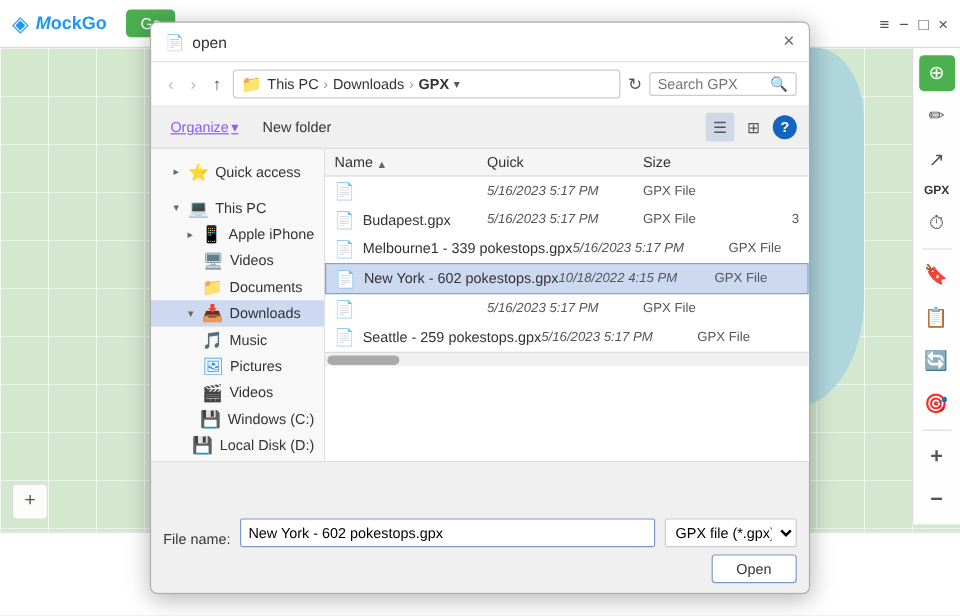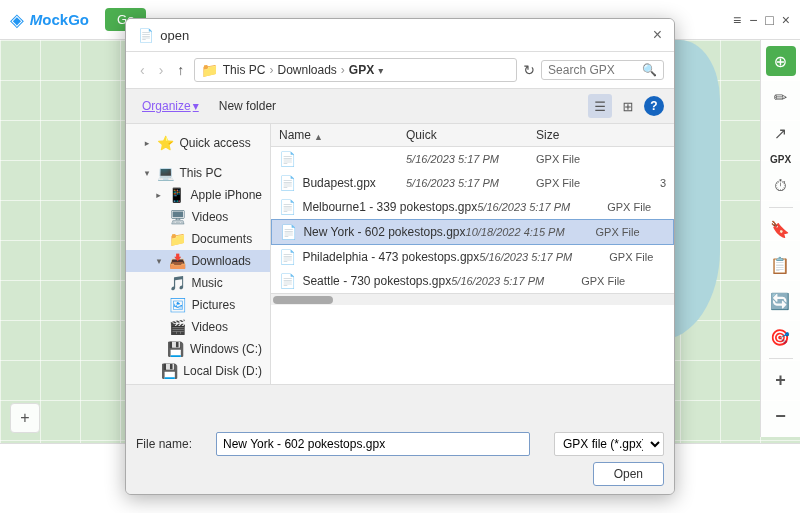--- a/index.html
+++ b/index.html
@@ -255,21 +255,21 @@
       width: 60px; height: 8px; background: #aaa; border-radius: 4px;
     }
 
     
     .dialog-footer {
       background: #f0f0f0;
       padding: 8px 10px;
       border-top: 1px solid #ddd;
     }
     .filename-row {
-      display: flex; align-items: center; gap: 24px; margin-bottom: 6px; margin-top: 39px;
+      display: flex; align-items: flex-end; gap: 8px; margin-bottom: 6px; margin-top: 39px;
     }
     .filename-label { font-size: 12px; color: #333; white-space: nowrap; }
     .filename-input {
       flex: 1; height: 24px; border: 1px solid #7a9cc8; border-radius: 2px;
       padding: 0 6px; font-size: 12px; background: #fff;
     }
     .filetype-select {
       width: 110px; height: 24px; border: 1px solid #ccc; border-radius: 2px;
       padding: 0 4px; font-size: 12px; background: #fff;
     }
@@ -501,30 +501,29 @@
             <span class="file-icon">📄</span>
             <span class="file-name">New York - 602 pokestops.gpx</span>
           </div>
           <span class="file-date">10/18/2022 4:15 PM</span>
           <span class="file-type">GPX File</span>
 
         </div>
         <div class="file-row">
           <div class="file-name-cell">
             <span class="file-icon">📄</span>
-            <span class="file-name">Philadelphia - 473 pokestops.gpx</span>
           </div>
           <span class="file-date">5/16/2023 5:17 PM</span>
           <span class="file-type">GPX File</span>
 
         </div>
         <div class="file-row">
           <div class="file-name-cell">
             <span class="file-icon">📄</span>
-            <span class="file-name">Seattle - 730 pokestops.gpx</span>
+            <span class="file-name">Seattle - 259 pokestops.gpx</span>
           </div>
           <span class="file-date">5/16/2023 5:17 PM</span>
           <span class="file-type">GPX File</span>
           <span class="file-size">3</span>
         </div>
 
         <div class="file-scrollbar">
           <div class="scrollbar-thumb"></div>
         </div>
       </div>

